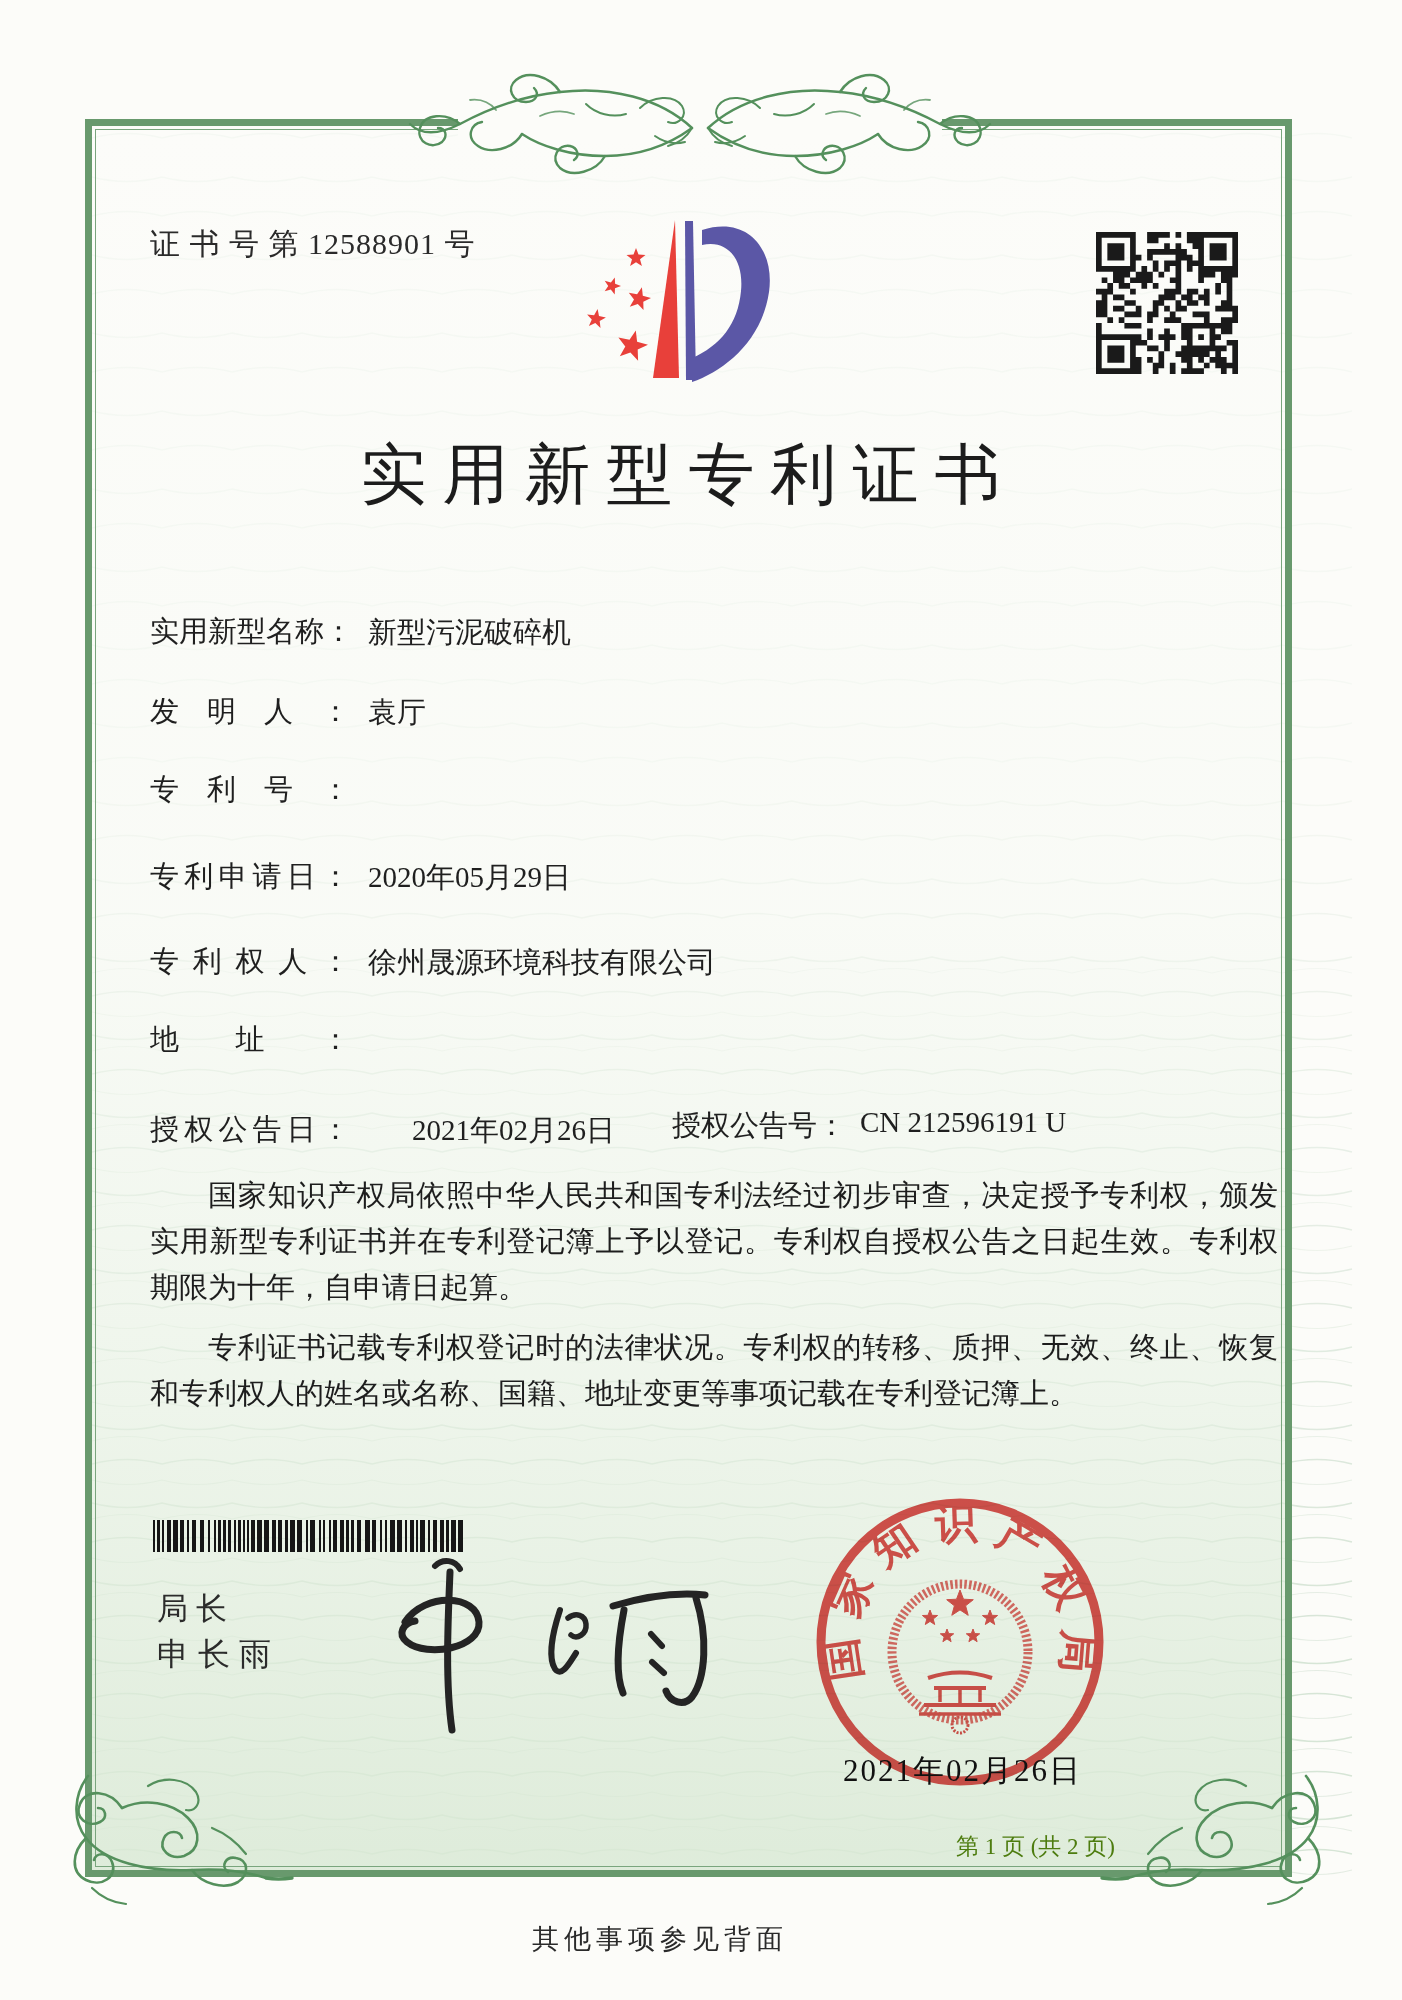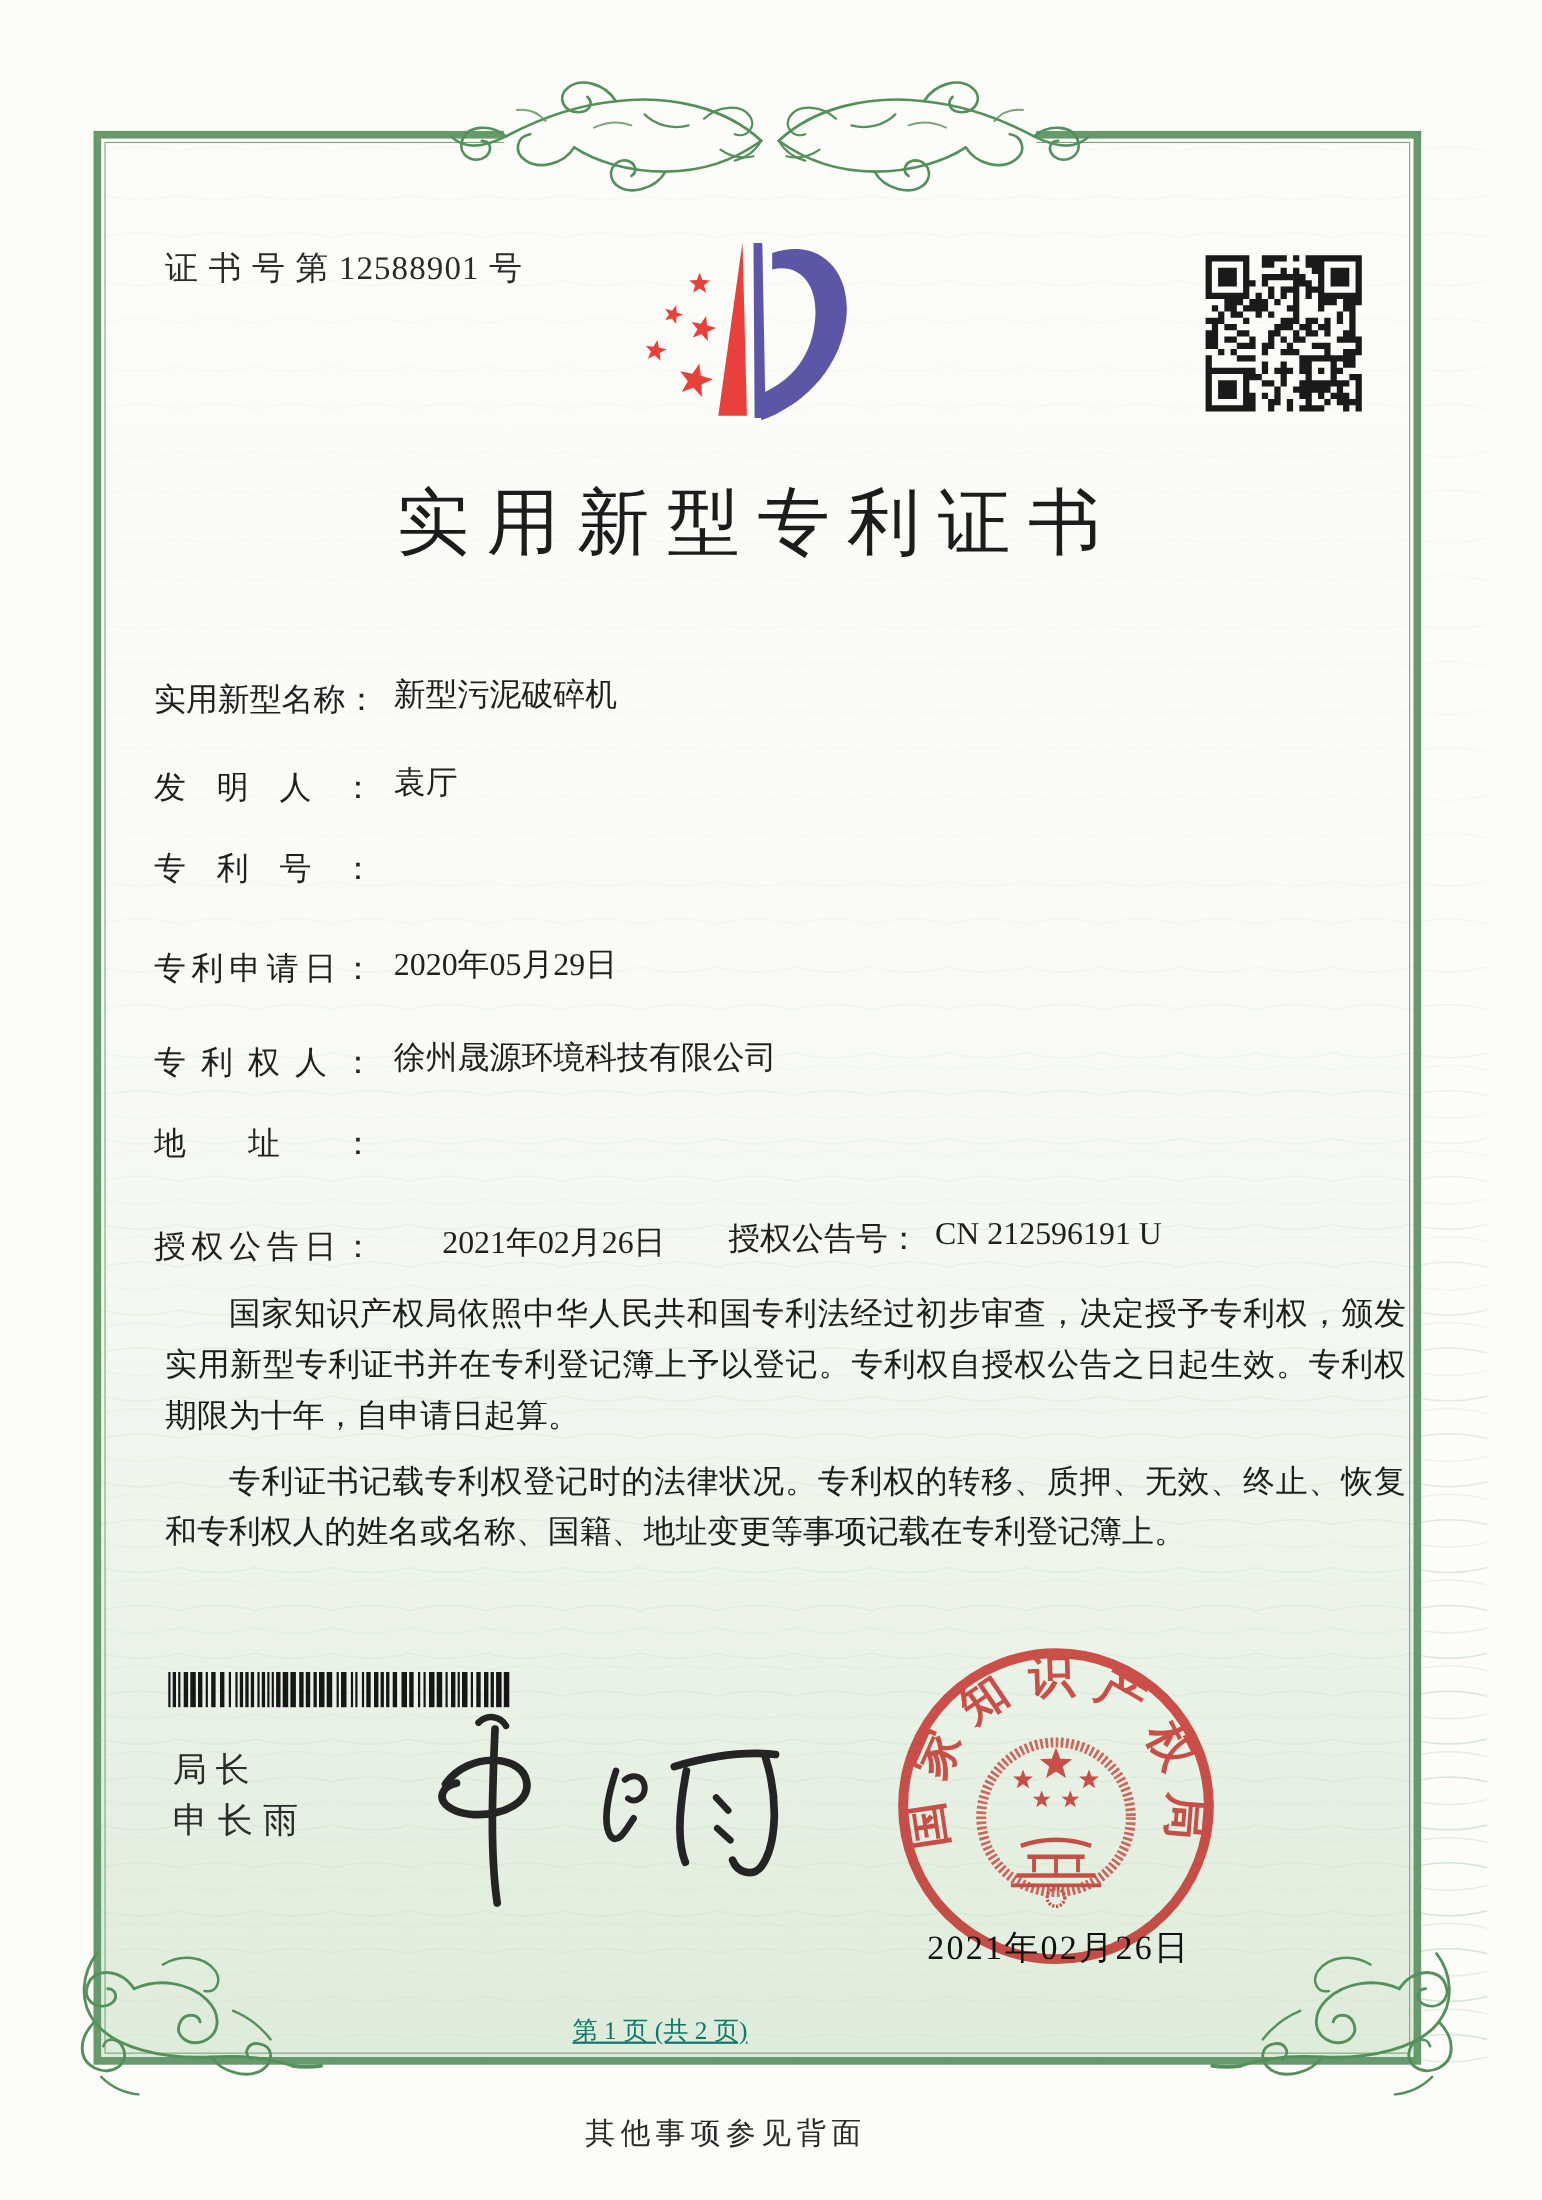--- a/index.html
+++ b/index.html
@@ -8,34 +8,34 @@
   .frame{position:absolute;left:85px;top:119px;width:1207px;height:1758px;
          border:7px solid #68996d;box-sizing:border-box;}
   .frame-inner{position:absolute;left:3px;top:3px;right:3px;bottom:3px;border:1px solid #79a57d;}
   .paper-tint{position:absolute;left:92px;top:126px;width:1193px;height:1744px;
       background:linear-gradient(180deg,rgba(244,249,242,0) 0%,rgba(240,247,238,.25) 45%,
                  rgba(228,240,225,.55) 72%,rgba(217,233,213,.85) 100%);pointer-events:none;}
   .abs{position:absolute;}
   .cert-no{left:150px;top:224px;font-size:30px;letter-spacing:1px;color:#2a2a2a;}
   .title{left:85px;top:430px;width:1207px;text-align:center;font-size:66px;font-weight:normal;
          letter-spacing:16px;color:#1c1c1c;}
-  .frow{left:140px;display:flex;align-items:flex-end;font-size:29px;color:#1f1f1f;}
+  .frow{left:150px;display:flex;align-items:center;font-size:29px;color:#1f1f1f;}
   .frow .lbl{width:200px;flex:0 0 200px;text-align:justify;text-align-last:justify;white-space:nowrap;}
   .frow .val{margin-left:18px;line-height:48px;}
   .frow .val.wrap{width:668px;}
   .pair2{position:absolute;left:522px;top:0;display:flex;white-space:nowrap;}
   .pair2 .lbl2{white-space:nowrap;}
   .pair2 .val2{margin-left:14px;}
   .paras{left:150px;top:1172px;width:1128px;font-size:29px;line-height:46px;text-align:justify;color:#1d1d1d;}
   .paras p{margin:0 0 14px 0;text-indent:2em;}
   .director{left:157px;top:1588px;font-family:"Liberation Sans",sans-serif;color:#2b2b2b;}
   .director .t{font-size:31px;letter-spacing:8px;margin-bottom:3px;}
   .director .n{font-size:32px;letter-spacing:9px;}
   .seal-date{left:843px;top:1750px;font-size:31px;letter-spacing:2px;color:#111;z-index:6;}
-  .page-ind{left:85px;top:1831px;width:1030px;text-align:center;font-size:23px;color:#0f766e;text-decoration:underline;}
+  .page-ind{left:85px;top:1831px;width:1030px;text-align:right;font-size:23px;color:#4d7c0f;}
   .back-note{left:85px;top:1921px;width:1150px;text-align:center;font-size:27px;letter-spacing:5px;color:#2a2a2a;}
   svg{display:block;overflow:visible;}
   .z2{z-index:2;} .z3{z-index:3;} .z4{z-index:4;} .z5{z-index:5;}
 </style>
 </head>
 <body>
 
 <div class="page">
 
   <svg id="waves" class="abs" style="left:92px;top:126px;" width="1193" height="1744">

